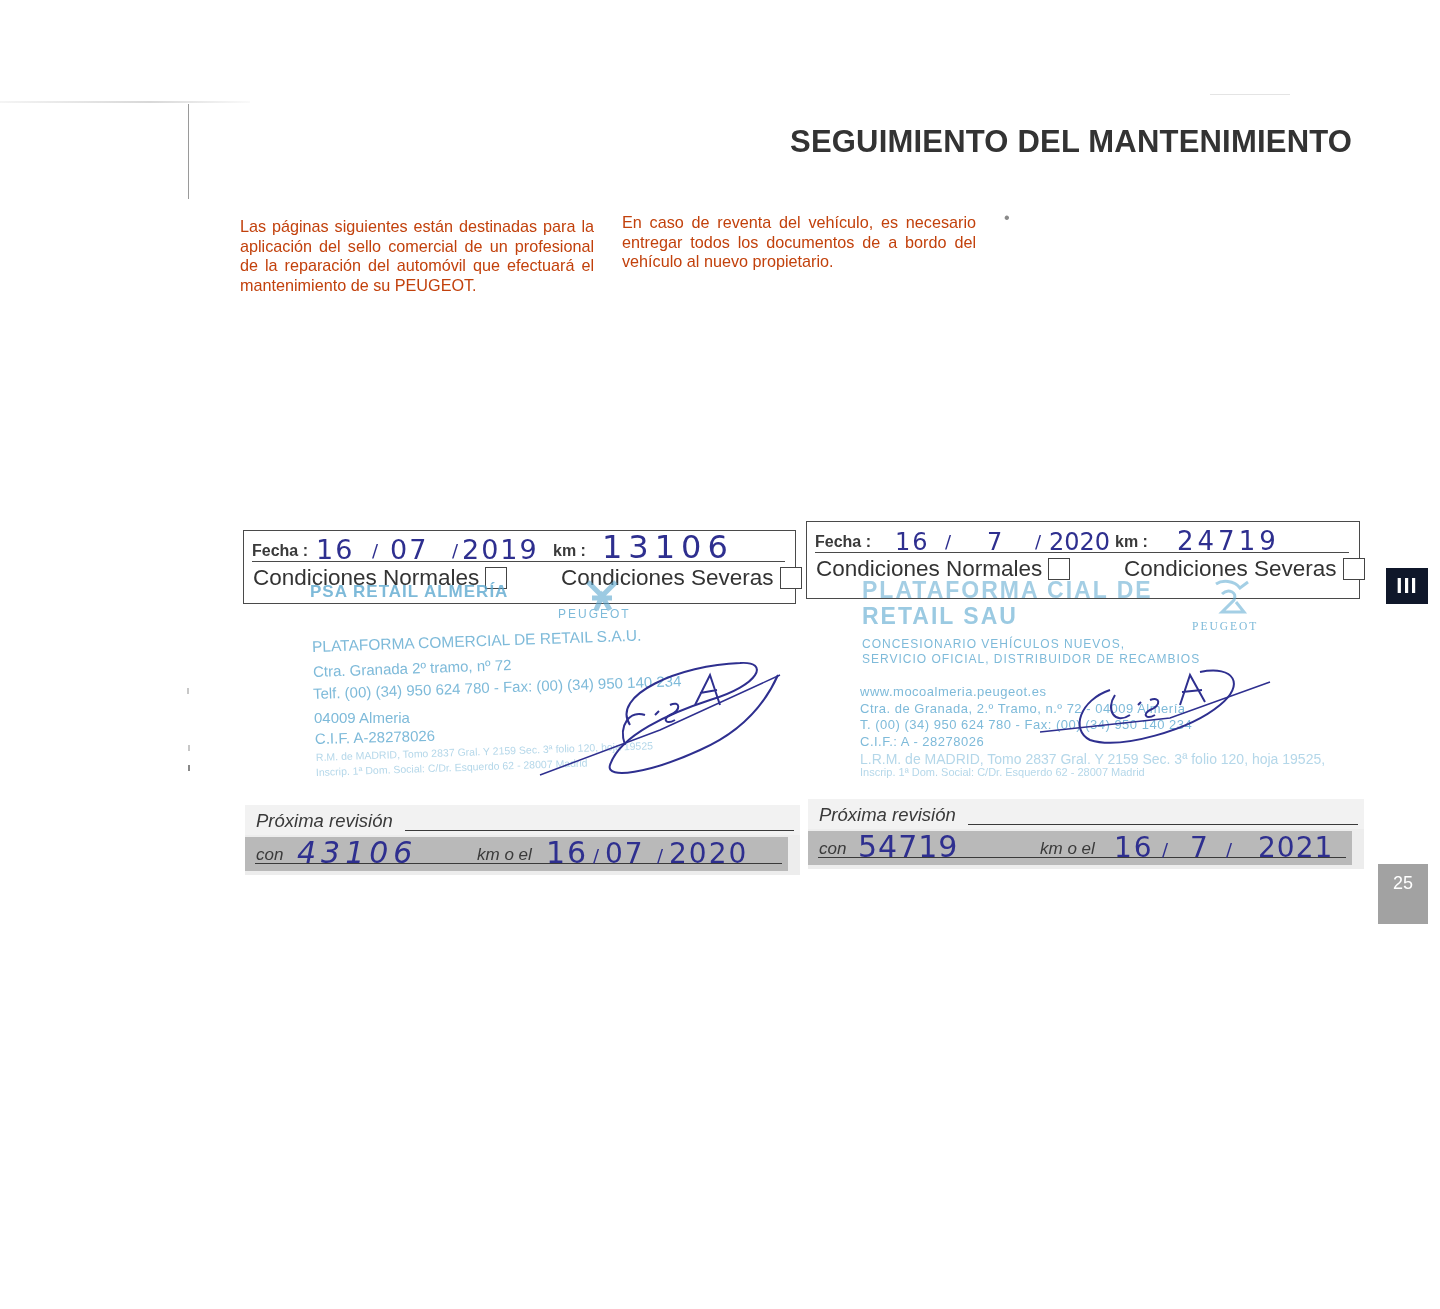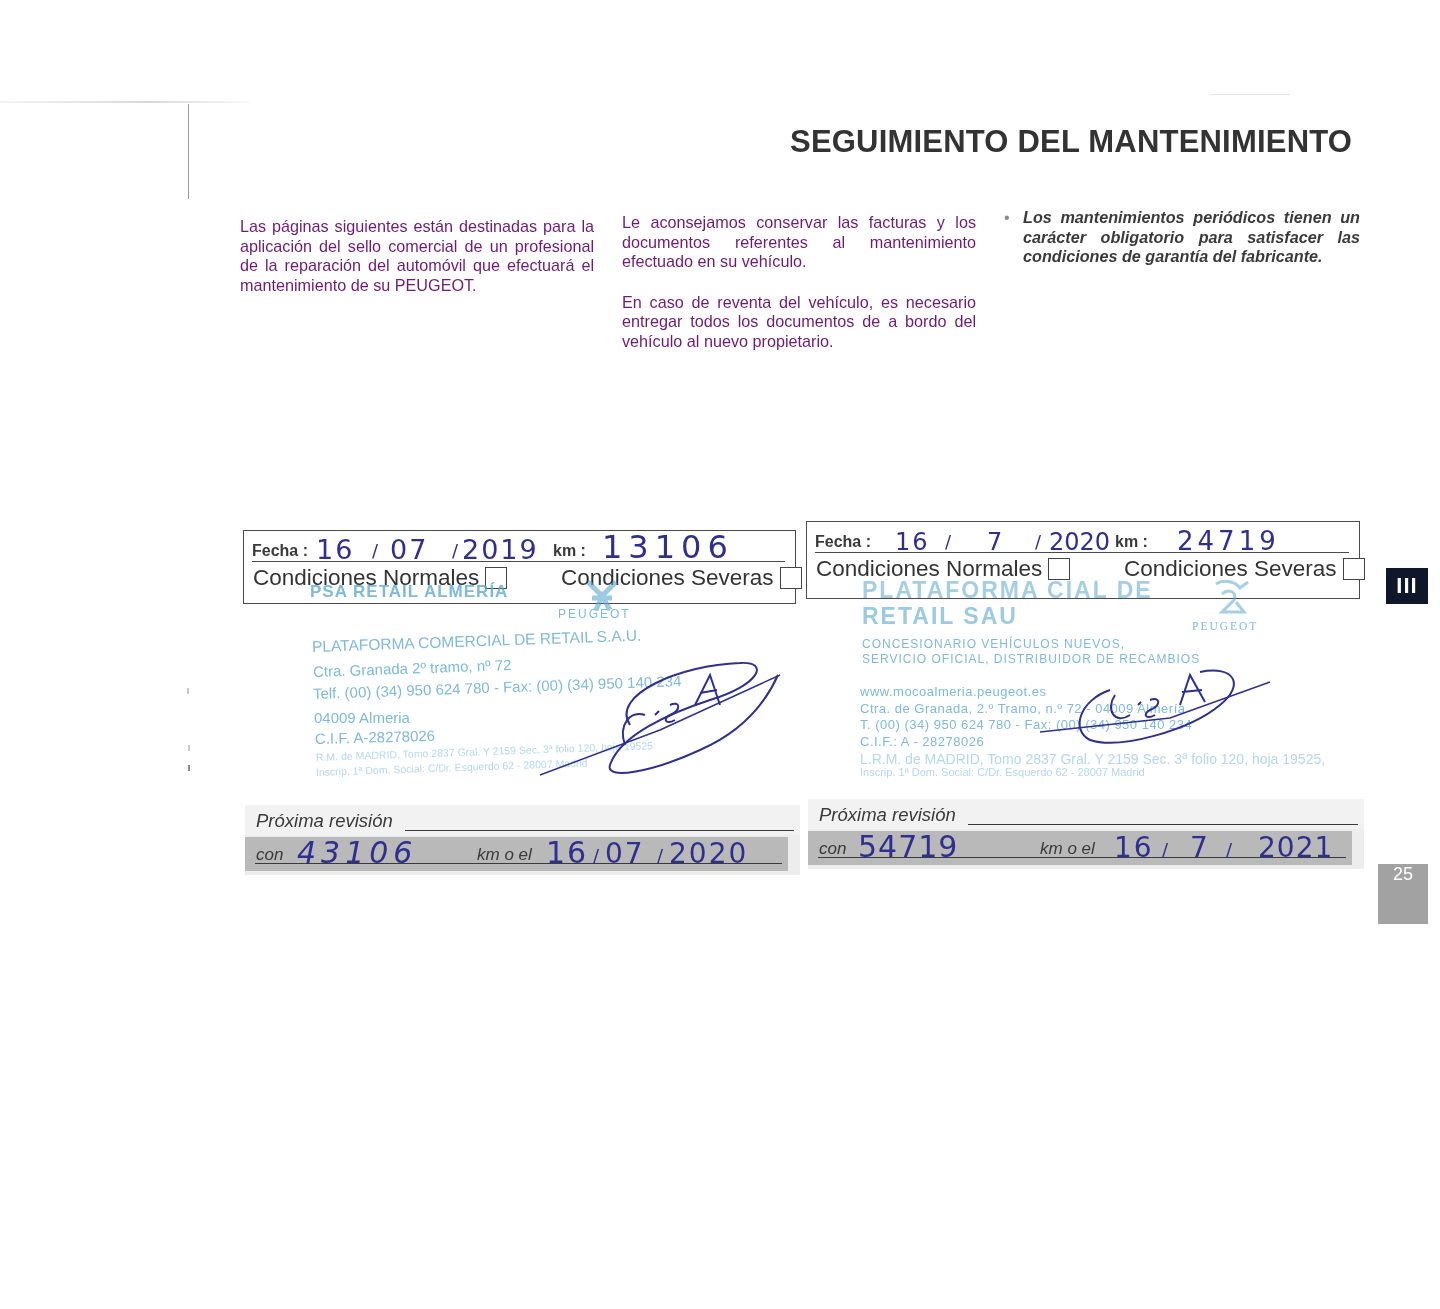--- a/index.html
+++ b/index.html
@@ -8,21 +8,21 @@
 
   .margin-line-h { position: absolute; left: 0; top: 101px; width: 250px; height: 2px;
     background: linear-gradient(to right, rgba(220,220,220,0.3), #d8d8d8 60%, rgba(230,230,230,0.2)); }
   .margin-line-v { position: absolute; left: 188px; top: 104px; width: 1px; height: 95px; background: #9a9a9a; }
   .margin-dot { position: absolute; width: 2px; height: 6px; background: #c8c8c8; }
   .top-mark { position: absolute; right: 150px; top: 94px; width: 80px; height: 1px; background: #e4e4e4; }
 
   .page-title { position: absolute; left: 790px; top: 124px; font-size: 31px; font-weight: bold;
     color: #333333; letter-spacing: 0.2px; white-space: nowrap; }
 
-  .col { position: absolute; font-size: 16.2px; line-height: 19.6px; color: #701a75; text-align: justify; }
+  .col { position: absolute; font-size: 16.2px; line-height: 19.6px; color: #c2410c; text-align: justify; }
   .col p { margin-bottom: 21px; }
   .col1 { left: 240px; top: 217px; width: 354px; }
   .col2 { left: 622px; top: 213px; width: 354px; }
   .col3 { left: 1004px; top: 208px; width: 356px; font-style: italic; font-weight: bold; color: #3a3a3a; }
   .col3 .bullet { position: absolute; left: 0; top: 0; font-weight: normal; color: #8a8a8a; font-style: normal; }
   .col3 p { padding-left: 19px; }
 
   
   .card-top { position: absolute; border: 1.5px solid #4a4a4a; background: #fff; }
   .card-top .fecha-row { position: absolute; left: 8px; right: 10px; top: 4px; height: 27px;
@@ -44,44 +44,42 @@
   .proxima .row1 { position: absolute; left: 0; right: 0; top: 0; height: 30px; background: #f2f2f2; }
   .proxima .row1 .lbl { position: absolute; left: 11px; top: 5px; font-size: 18.5px; font-style: italic; color: #3a3a3a; }
   .proxima .row1 .line { position: absolute; left: 160px; right: 6px; bottom: 4px; height: 1.5px; background: #3a3a3a; }
   .proxima .row2 { position: absolute; left: 0; right: 12px; top: 32px; height: 34px; background: #b9b9b9; }
   .proxima .row2 .baseline { position: absolute; left: 10px; right: 6px; bottom: 7px; height: 1.5px; background: #3a3a3a; }
   .proxima .row2 .small { position: absolute; bottom: 6px; font-size: 17px; font-style: italic; color: #3a3a3a; }
   .proxima .hand { bottom: 3px; font-size: 28px; }
 
   .side-tab { position: absolute; background: #0f172a; color: #fff; display: flex; align-items: center; justify-content: center; }
   .tab-chapter { left: 1386px; top: 568px; width: 42px; height: 36px; font-size: 22px; font-weight: bold; letter-spacing: 1px; }
-  .tab-page { left: 1378px; top: 864px; width: 50px; height: 60px; font-size: 18px; align-items: flex-start; background: #a2a2a2; }
+  .tab-page { left: 1378px; top: 864px; width: 50px; height: 60px; font-size: 18px; align-items: flex-start; padding-top: 9px; background: #a2a2a2; }
 </style>
 </head>
 <body>
 
 <div class="margin-line-h"></div>
 <div class="margin-line-v"></div>
 <div class="top-mark"></div>
 <div class="margin-dot" style="left:187px;top:688px;"></div>
 <div class="margin-dot" style="left:188px;top:745px;"></div>
 <div class="margin-dot" style="left:188px;top:765px;background:#888;"></div>
 
 <h1 class="page-title">SEGUIMIENTO DEL MANTENIMIENTO</h1>
 
 <div class="col col1">
   <p>Las páginas siguientes están destinadas para la aplicación del sello comercial de un profesional de la reparación del automóvil que efectuará el mantenimiento de su PEUGEOT.</p>
 </div>
 <div class="col col2">
-  <p>Le aconsejamos conservar las facturas y los documentos referentes al mantenimiento efectuado en su vehículo.</p>
   <p>En caso de reventa del vehículo, es necesario entregar todos los documentos de a bordo del vehículo al nuevo propietario.</p>
 </div>
 <div class="col col3">
   <span class="bullet">•</span>
-  <p>Los mantenimientos periódicos tienen un carácter obligatorio para satisfacer las condiciones de garantía del fabricante.</p>
 </div>
 
 <div class="card-top" style="left:243px;top:530px;width:553px;height:74px;">
   <div class="fecha-row">
     <span class="lbl" style="left:0;">Fecha :</span>
     <span class="hand" style="left:64px;">16</span>
     <span class="hand" style="left:120px;font-size:18px;bottom:1px;">/</span>
     <span class="hand" style="left:138px;">07</span>
     <span class="hand" style="left:200px;font-size:18px;bottom:1px;">/</span>
     <span class="hand" style="left:210px;">2019</span>

